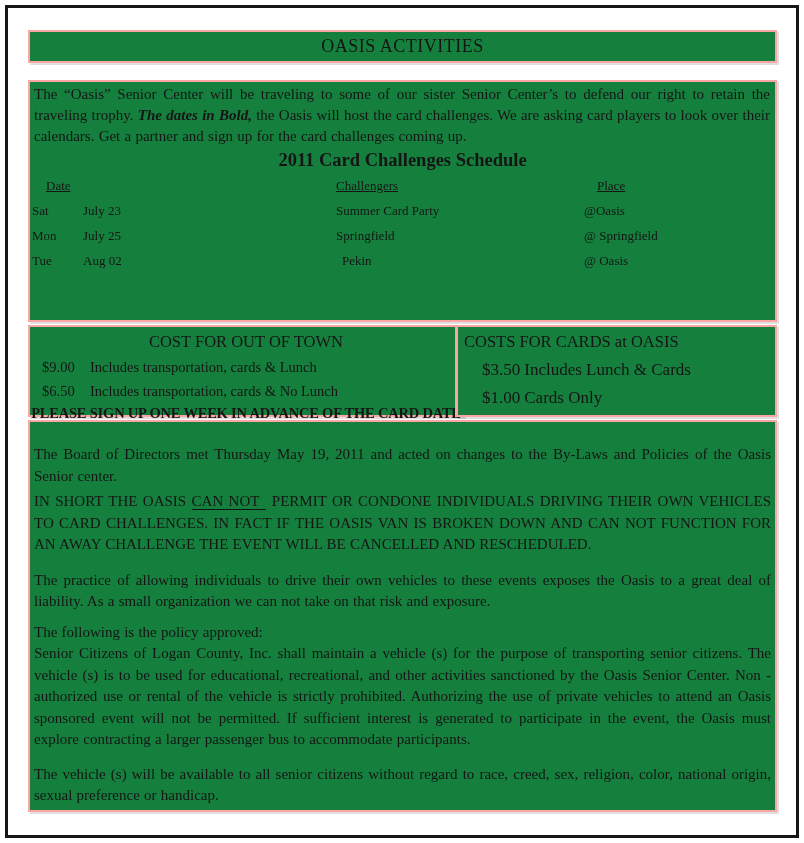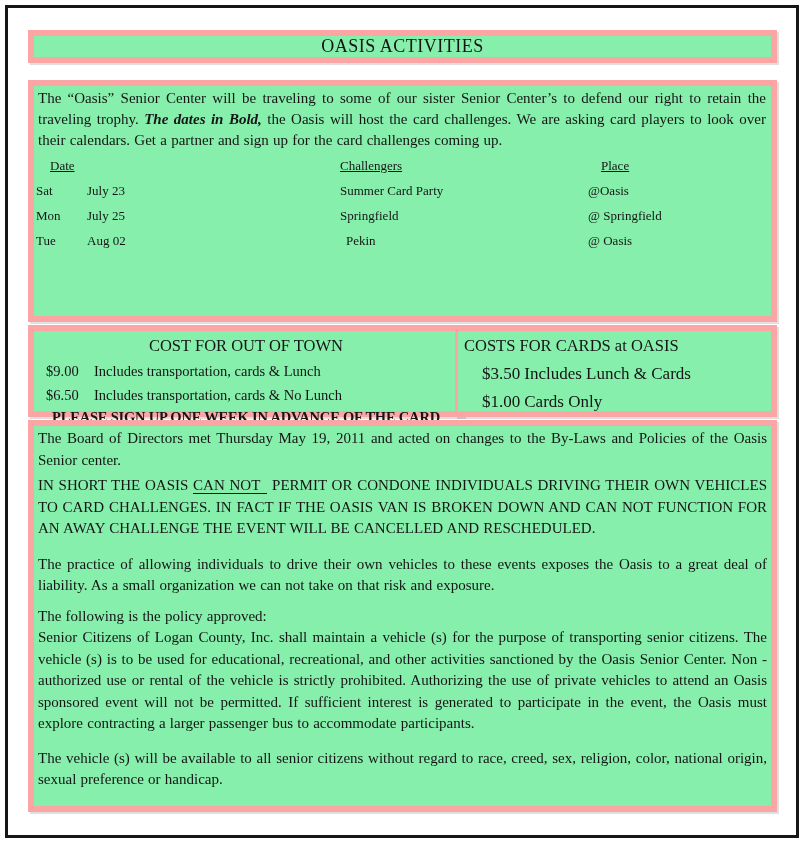--- a/index.html
+++ b/index.html
@@ -15,22 +15,22 @@
     overflow: hidden;
   }
   .frame {
     position: absolute;
     left: 5px; top: 5px; right: 5px; bottom: 5px;
     border: 3px solid #161616;
     pointer-events: none;
   }
   .box {
     position: absolute;
-    border: 6px solid #fca5a5;
-    background: #86efac;
+    border: 2px solid #fca5a5;
+    background: #15803d;
     box-shadow: 2px 2px 0 rgba(0,0,0,0.12);
   }
 
   
   .title-box {
     left: 28px; top: 30px; width: 749px; height: 33px;
     display: flex; align-items: center; justify-content: center;
   }
   .title-box .t {
     font-size: 18px; letter-spacing: 0.5px;
@@ -72,21 +72,21 @@
   .cost-item { font-size: 14.5px; margin-top: 7px; font-family: Liberation Serif, serif; }
   .cost-left .price { display: inline-block; width: 48px; margin-left: 12px; }
   .cost-right .cost-item { padding-left: 24px; margin-top: 8px; font-size: 17px; }
   .cost-right .price { margin-right: 4px; }
   .cost-note {
     font-weight: bold; text-align: center; font-size: 14.5px; margin-top: 5px;
     letter-spacing: -0.2px;
   }
 
   
-  .policy-box { left: 28px; top: 420px; width: 749px; height: 392px; padding: 2px 4px 0 4px; }
+  .policy-box { left: 28px; top: 420px; width: 749px; height: 392px; padding: 22px 4px 0 4px; }
   .policy-box p {
     font-size: 15px; line-height: 21.5px; text-align: justify; word-spacing: 0.5px;
   }
   .p1 { margin-bottom: 4px; }
   .p2 { margin-bottom: 14px; }
   .p3 { margin-bottom: 9px; }
   .p4 { margin-bottom: 0; }
   .p5 { margin-bottom: 13px; }
   .u-seg { border-bottom: 1.5px solid #151515; padding-right: 7px; }
 </style>
@@ -95,20 +95,21 @@
 
 <div class="page">
   <div class="frame"></div>
 
   <div class="box title-box">
     <span class="t">OASIS ACTIVITIES</span>
   </div>
 
   <div class="box main-box">
     <p class="intro"><span>The “Oasis” Senior Center will be traveling to some of our sister Senior Center’s to defend our right to retain the traveling trophy. </span><b><i>The dates in Bold,</i></b><span> the Oasis will host the card challenges. We are asking card players to look over their calendars.  Get a partner and sign up for the card challenges coming up.</span></p>
+    <div class="h-sched">2011 Card Challenges Schedule</div>
 
     <div class="sched">
       <span class="hdr c-date-h">Date</span>
       <span class="hdr c-chal-h">Challengers</span>
       <span class="hdr c-place-h">Place</span>
 
       <span class="r1 c-day">Sat</span>
       <span class="r1 c-date">July 23</span>
       <span class="r1 c-chal">Summer Card Party</span>
       <span class="r1 c-place">@Oasis</span>

